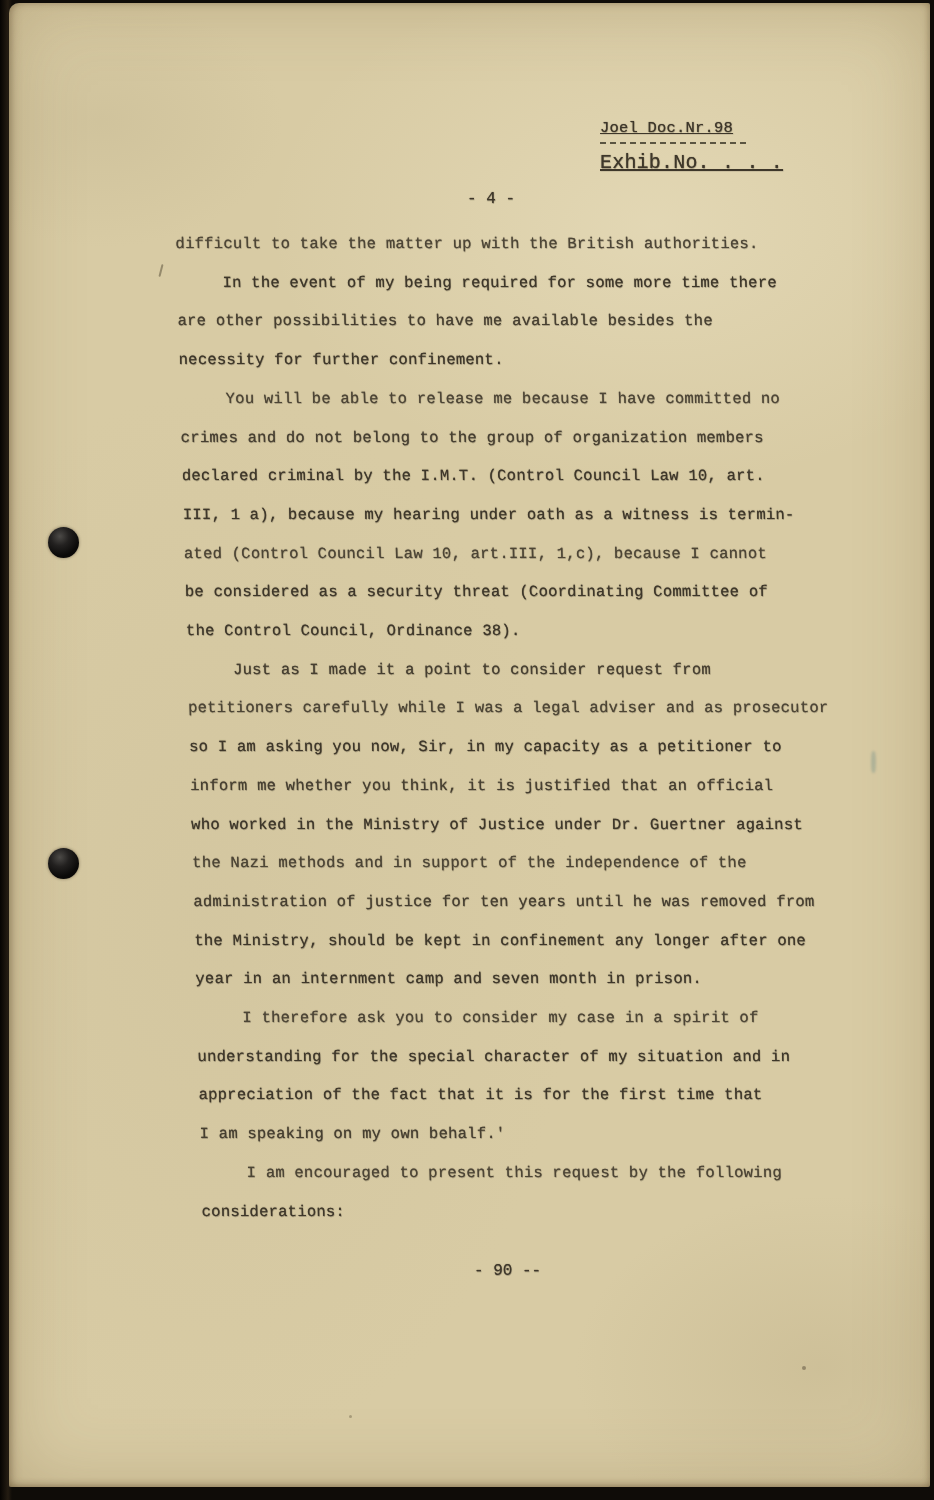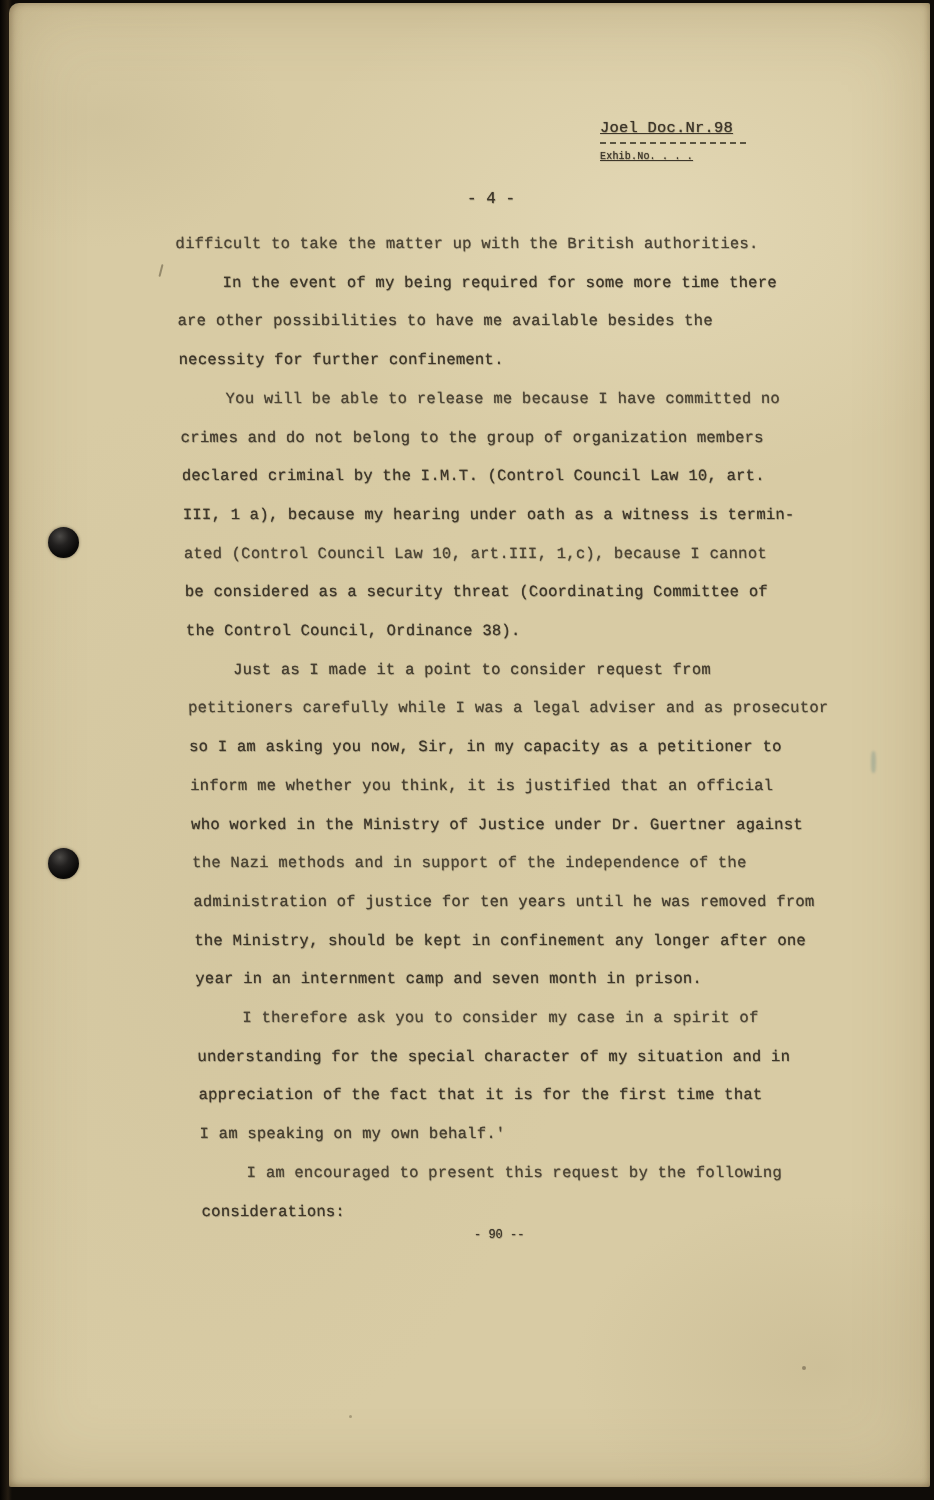--- a/index.html
+++ b/index.html
@@ -25,32 +25,32 @@
       inset 0 -4px 10px -4px rgba(70,52,26,.35);
     border-radius:10px 2px 2px 2px;
   }
   .ink{
     color:#3e372a;
     text-shadow:0 0 1px rgba(62,55,42,.85), .5px .5px 0 rgba(62,55,42,.25);
   }
   .header{position:absolute;left:591px;top:116px;text-decoration:underline;}
   .doc-number{font-size:15.5px;letter-spacing:.2px;white-space:pre;}
   .dashed-rule{width:146px;height:0;border-top:2.5px dashed #45402f;margin-top:5px;opacity:.85;}
-  .exhibit{font-size:10px;letter-spacing:.2px;margin-top:7px;white-space:pre;}
+  .exhibit{font-size:20px;letter-spacing:.2px;margin-top:7px;white-space:pre;}
   .page-number{position:absolute;left:458px;top:187px;font-size:16px;white-space:pre;}
   .body{
     position:absolute;left:166px;top:222px;width:672px;
     font-size:15.6px;line-height:38.7px;letter-spacing:.2px;
     transform:skewX(1.55deg);transform-origin:0 0;
   }
   .line{white-space:pre;}
   .line:nth-child(3n){opacity:.94;}
   .line:nth-child(4n+1){opacity:.90;}
   .indent{padding-left:46px;}
-  .footer{position:absolute;left:465px;top:1225px;font-size:12px;white-space:pre;}
+  .footer{position:absolute;left:465px;top:1259px;font-size:16px;white-space:pre;}
   .hole{
     position:absolute;left:39px;width:31px;height:31px;border-radius:50%;
     background:radial-gradient(circle at 38% 30%, #4c4a47 0%, #232120 32%, #0a0908 68%);
     box-shadow:0 0 3px rgba(40,30,15,.5);
   }
   .hole-1{top:524px;}
   .hole-2{top:845px;}
   .stray-mark{
     position:absolute;left:151px;top:261px;width:2px;height:13px;
     background:rgba(95,85,62,.55);transform:rotate(14deg);border-radius:1px;

